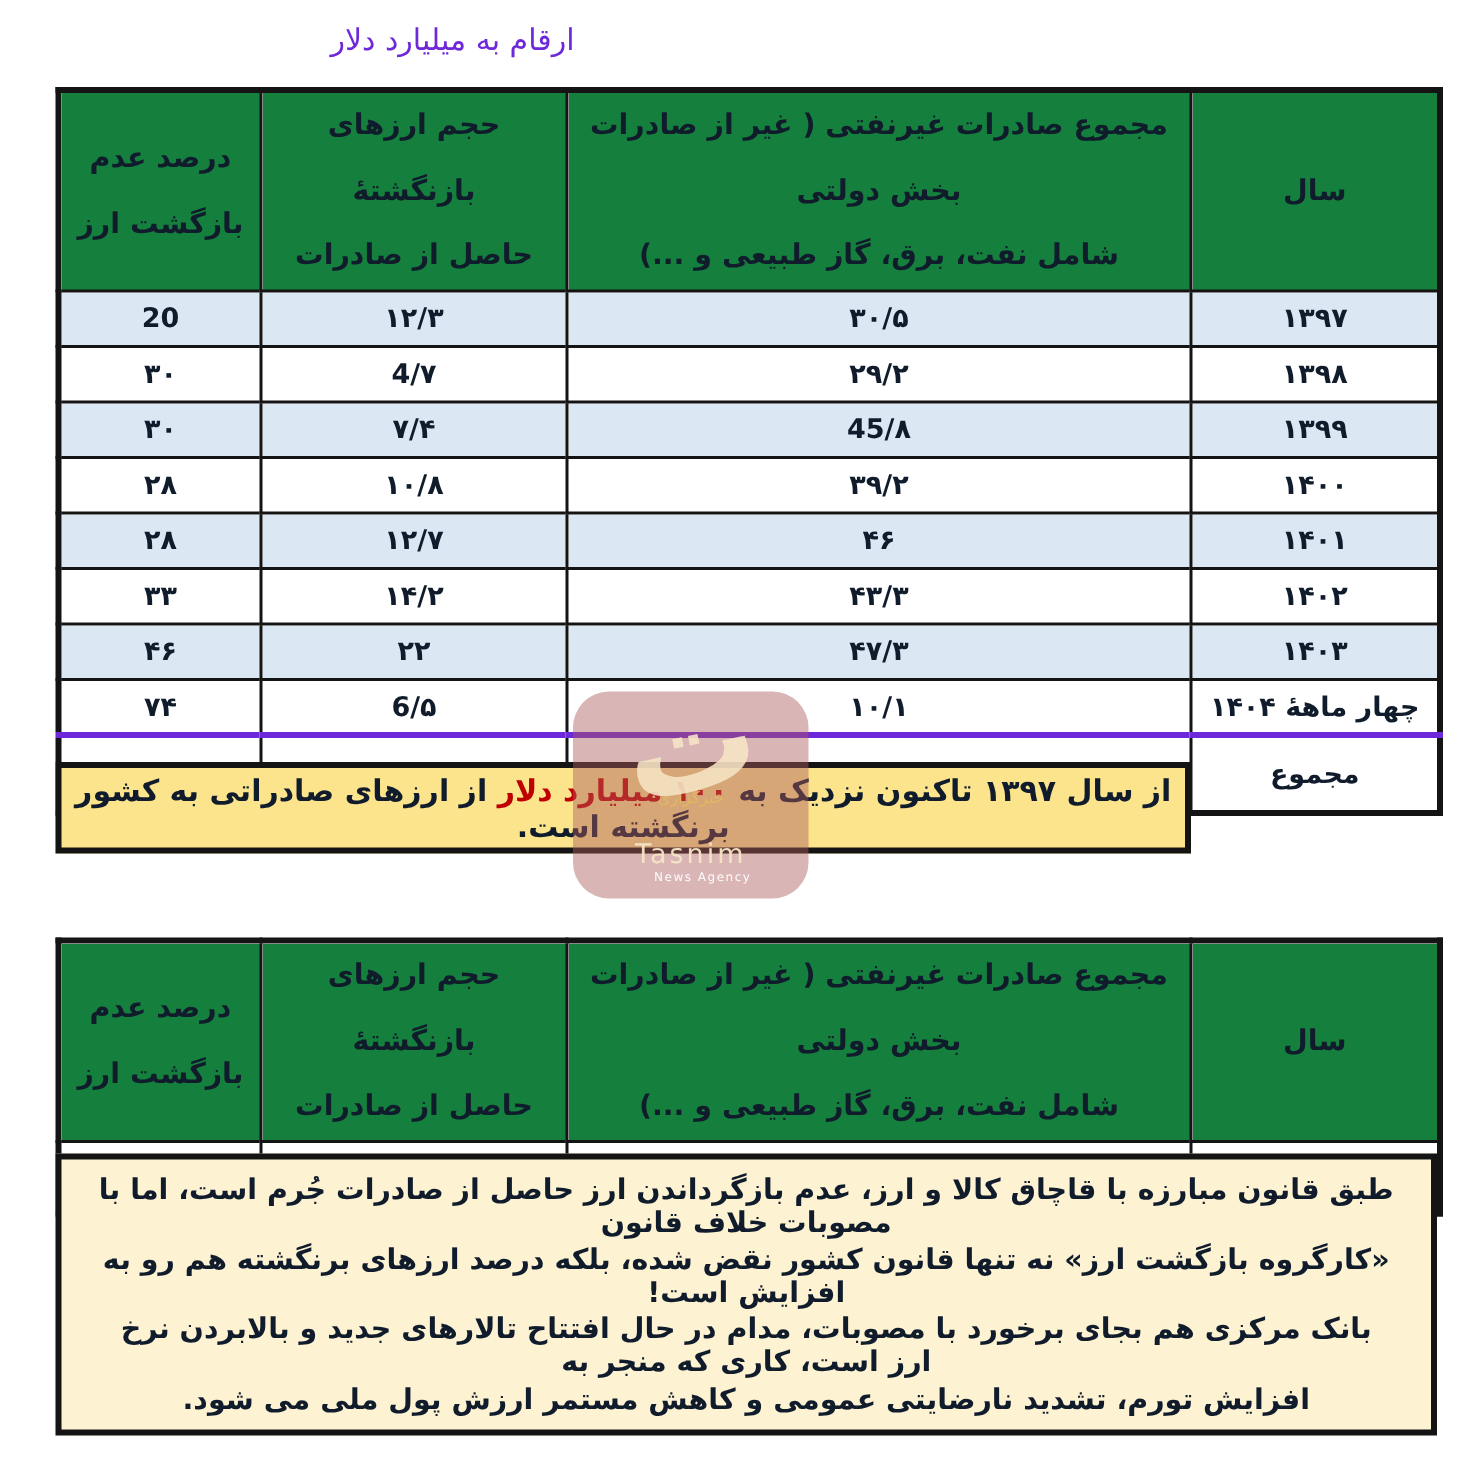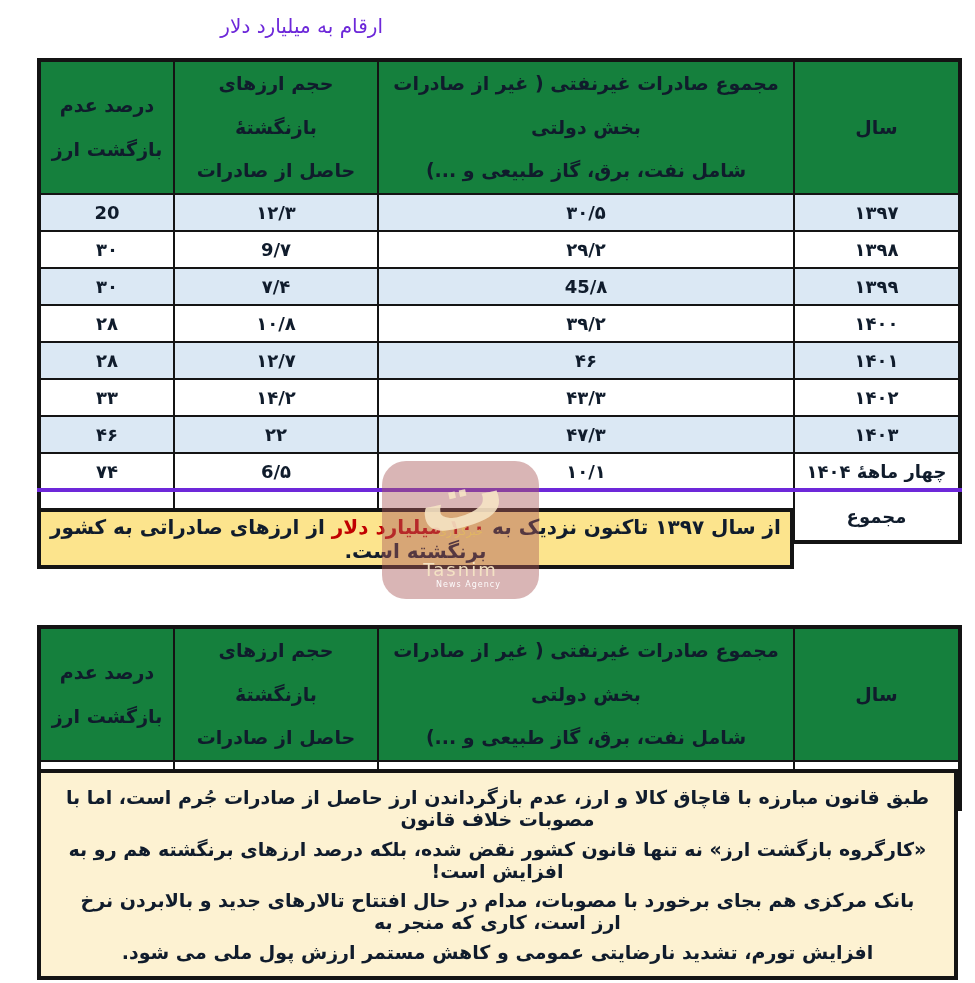--- a/index.html
+++ b/index.html
@@ -76,21 +76,21 @@
     text-align: center;
   }
   #note1 {
     left: 37px; top: 508px;
     width: 757px; height: 61px;
     background: #fce48d;
     font-size: 20px;
   }
   #note2 {
     left: 37px; top: 769px;
-    width: 921px; height: 211px;
+    width: 921px; height: 188px;
     background: #fdf2d2;
     font-size: 19px;
     flex-direction: column;
     justify-content: space-evenly;
     padding: 6px 24px;
   }
   #note2 .note-line { width: 100%; }
 
   #watermark {
     position: absolute;
@@ -144,21 +144,21 @@
     <tbody>
       <tr class="stripe">
         <td>۱۳۹۷</td>
         <td>۳۰/۵</td>
         <td>۱۲/۳</td>
         <td>20</td>
       </tr>
       <tr>
         <td>۱۳۹۸</td>
         <td>۲۹/۲</td>
-        <td>9/۷</td>
+        <td>4/۷</td>
         <td>۳۰</td>
       </tr>
       <tr class="stripe">
         <td>۱۳۹۹</td>
         <td>45/۸</td>
         <td>۷/۴</td>
         <td>۳۰</td>
       </tr>
       <tr>
         <td>۱۴۰۰</td>

